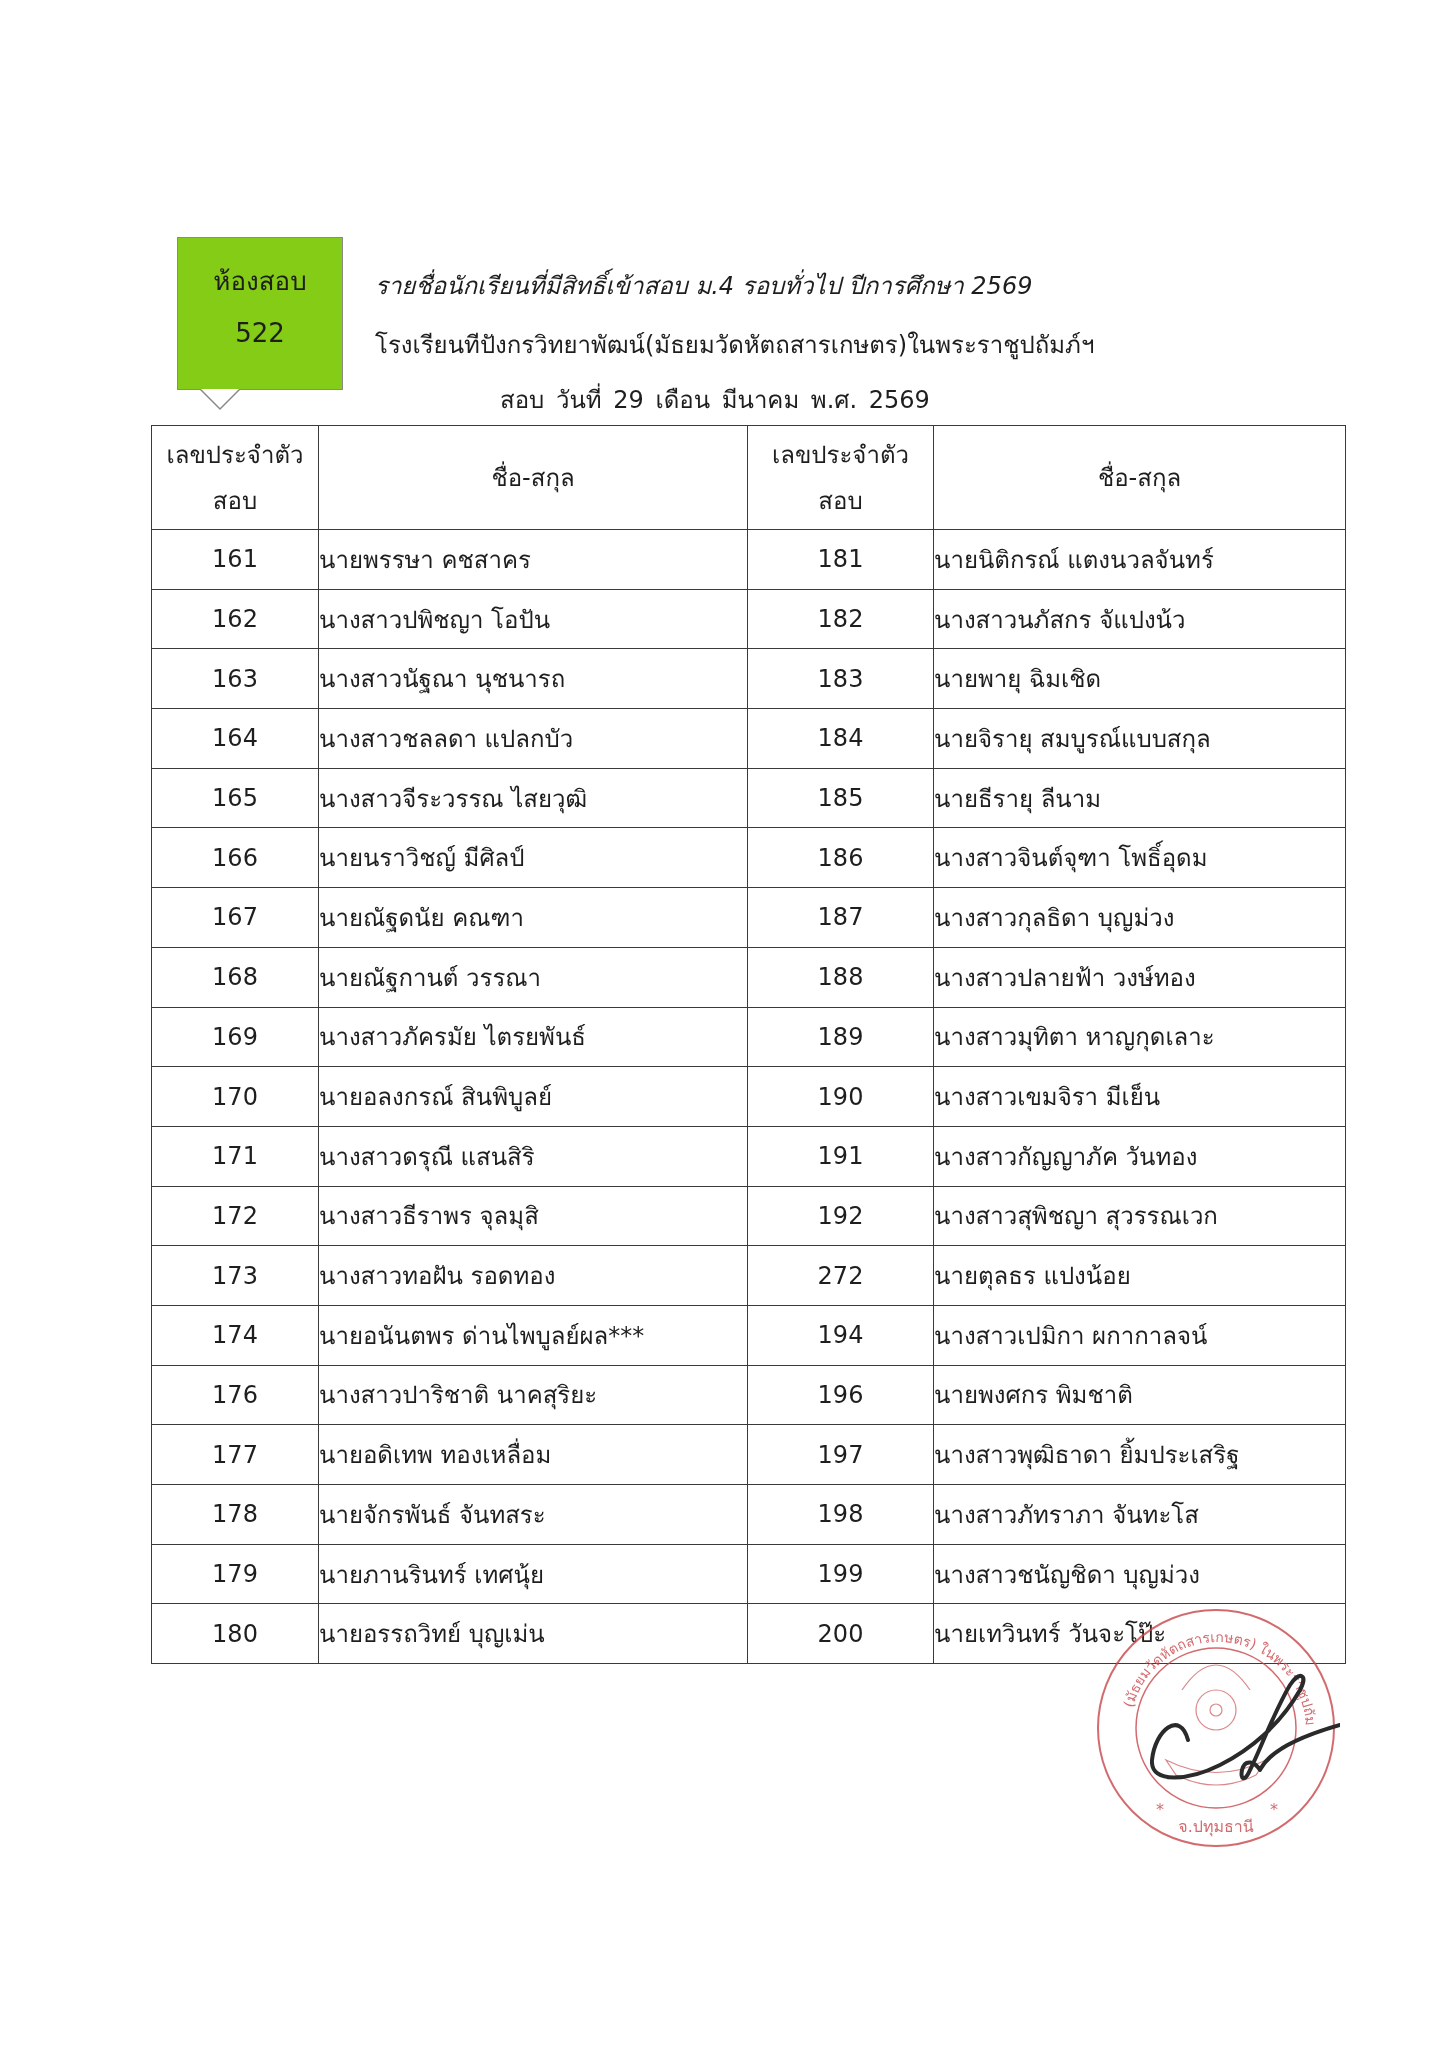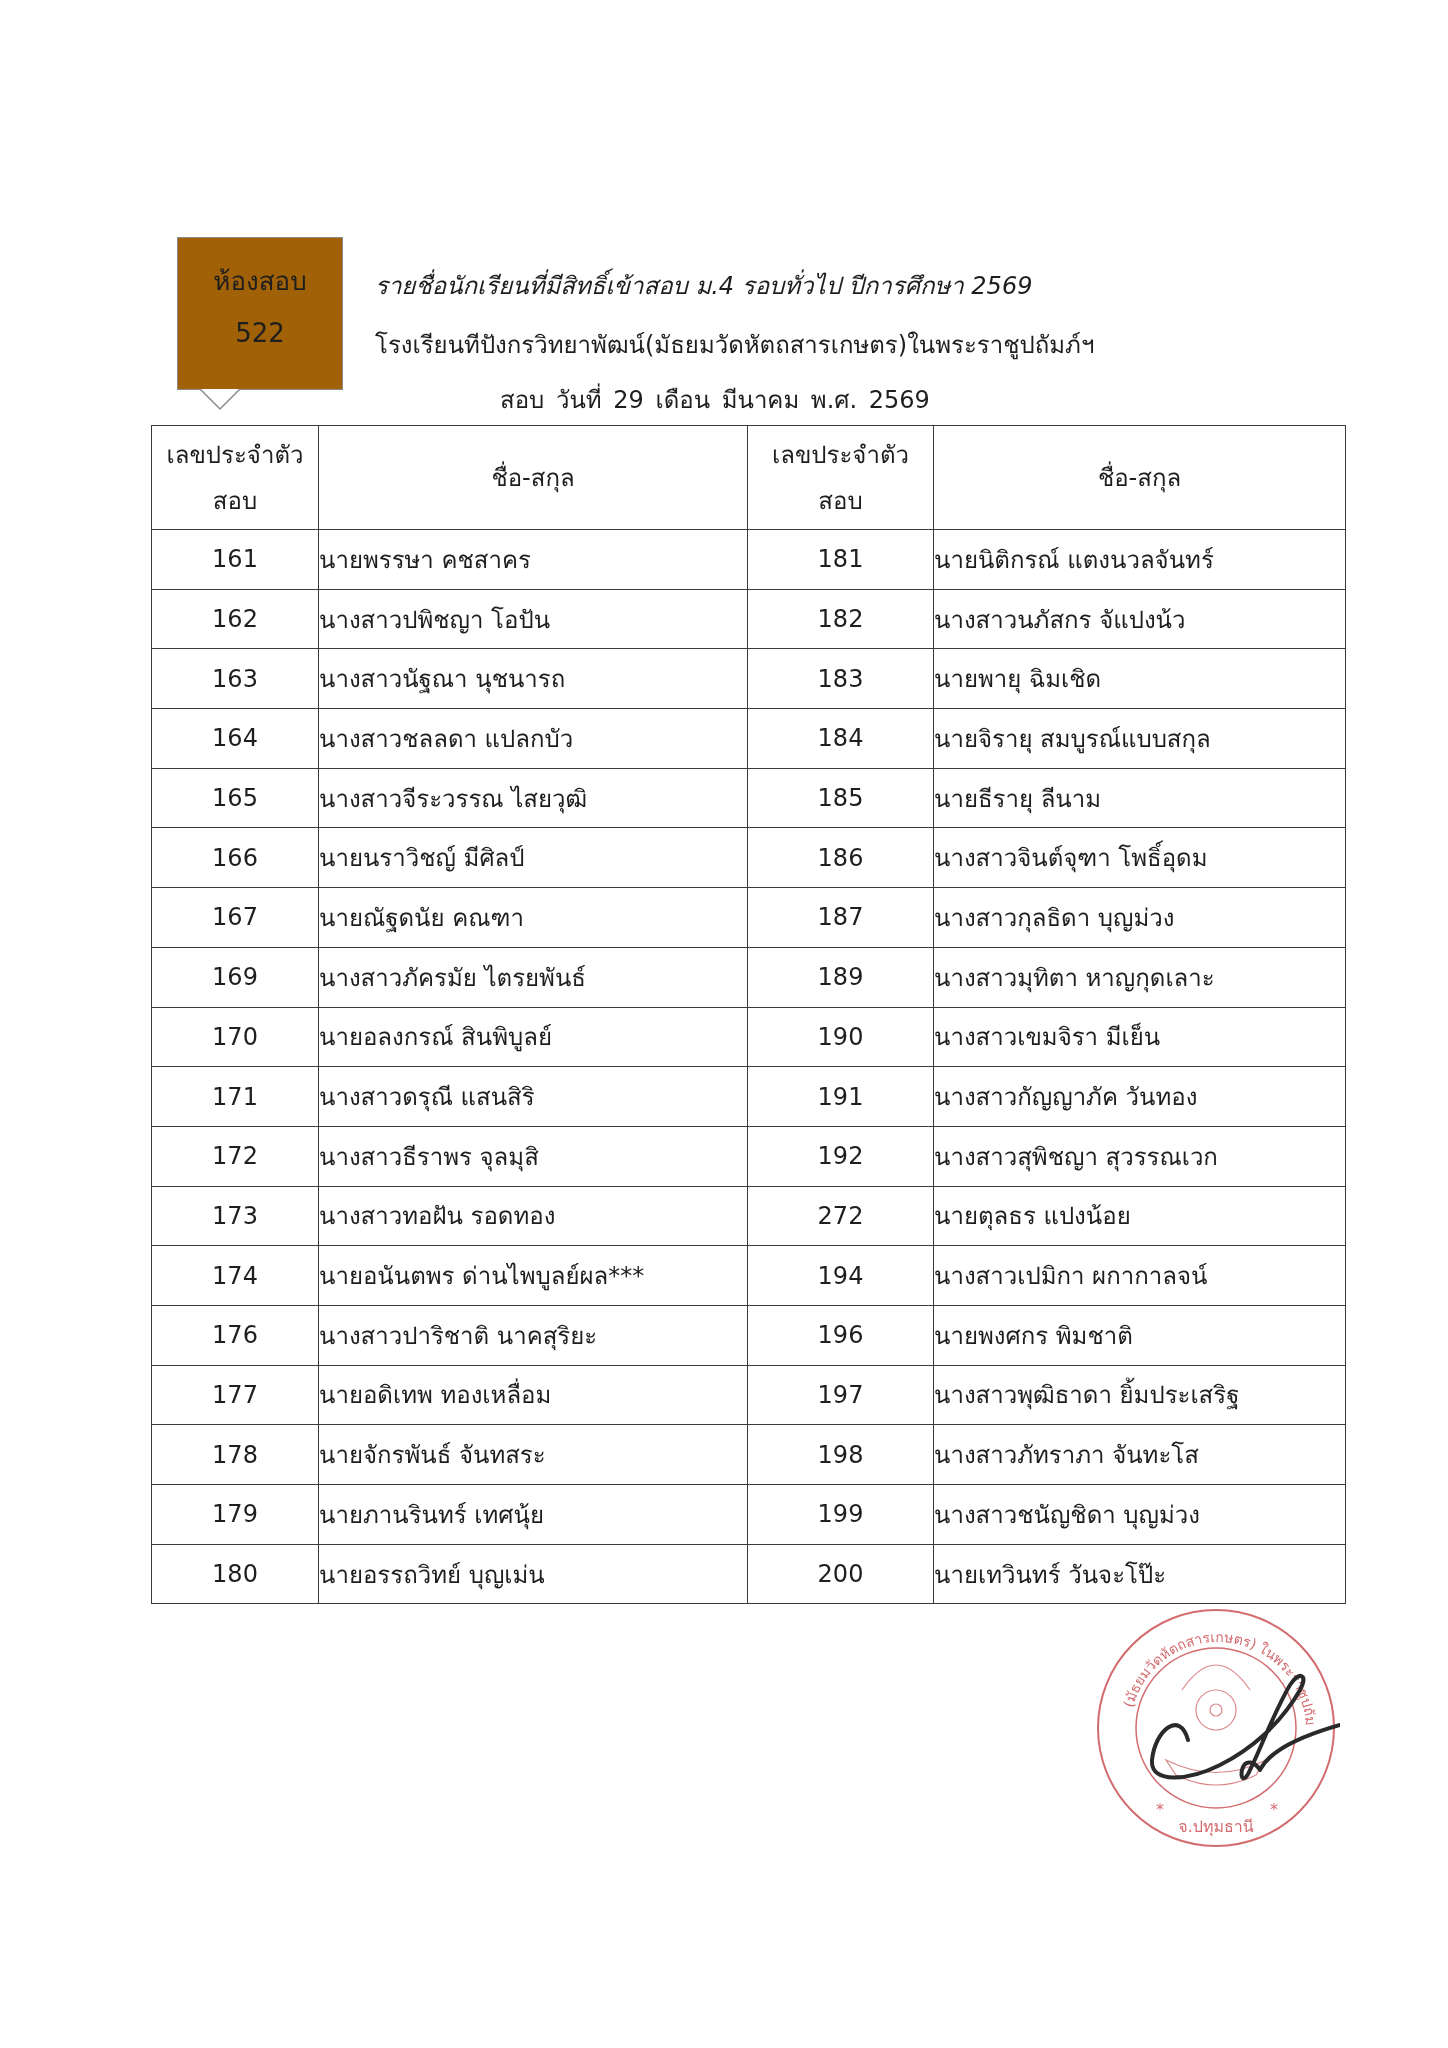--- a/index.html
+++ b/index.html
@@ -2,21 +2,21 @@
 <html><head>
 <meta charset="utf-8">
 <style>
   html, body { margin: 0; padding: 0; }
   body {
     width: 1448px; height: 2048px; background: #ffffff; position: relative; overflow: hidden;
     font-family: "DejaVu Sans", "Liberation Sans", sans-serif; color: #1e1e1e;
   }
   .room-box {
     position: absolute; left: 177px; top: 237px; width: 166px; height: 153px;
-    border: 1.5px solid #8a8a8a; background: #a16207; box-sizing: border-box;
+    border: 1.5px solid #8a8a8a; background: #84cc16; box-sizing: border-box;
     text-align: center;
   }
   .room-box .label { position: absolute; left: 0; right: 0; top: 22px; font-size: 26px; }
   .room-box .num { position: absolute; left: 0; right: 0; top: 80px; font-size: 26px; }
   .room-pointer { position: absolute; left: 200px; top: 389px; width: 40px; height: 22px; }
   .title { position: absolute; left: 0; width: 1448px; font-size: 24px; white-space: nowrap; }
   .title1 { top: 266px; left: 375px; width: auto; font-style: italic; }
   .title2 { top: 325px; left: 375px; width: auto; }
   .title3 { top: 380px; left: 500px; width: auto; word-spacing: 4px; }
 
@@ -108,20 +108,26 @@
         <td class="id">186</td>
         <td class="name">นางสาวจินต์จุฑา โพธิ์อุดม</td>
       </tr>
       <tr>
         <td class="id">167</td>
         <td class="name">นายณัฐดนัย คณฑา</td>
         <td class="id">187</td>
         <td class="name">นางสาวกุลธิดา บุญม่วง</td>
       </tr>
       <tr>
+        <td class="id">168</td>
+        <td class="name">นายณัฐกานต์ วรรณา</td>
+        <td class="id">188</td>
+        <td class="name">นางสาวปลายฟ้า วงษ์ทอง</td>
+      </tr>
+      <tr>
         <td class="id">169</td>
         <td class="name">นางสาวภัครมัย ไตรยพันธ์</td>
         <td class="id">189</td>
         <td class="name">นางสาวมุทิตา หาญกุดเลาะ</td>
       </tr>
       <tr>
         <td class="id">170</td>
         <td class="name">นายอลงกรณ์ สินพิบูลย์</td>
         <td class="id">190</td>
         <td class="name">นางสาวเขมจิรา มีเย็น</td>

